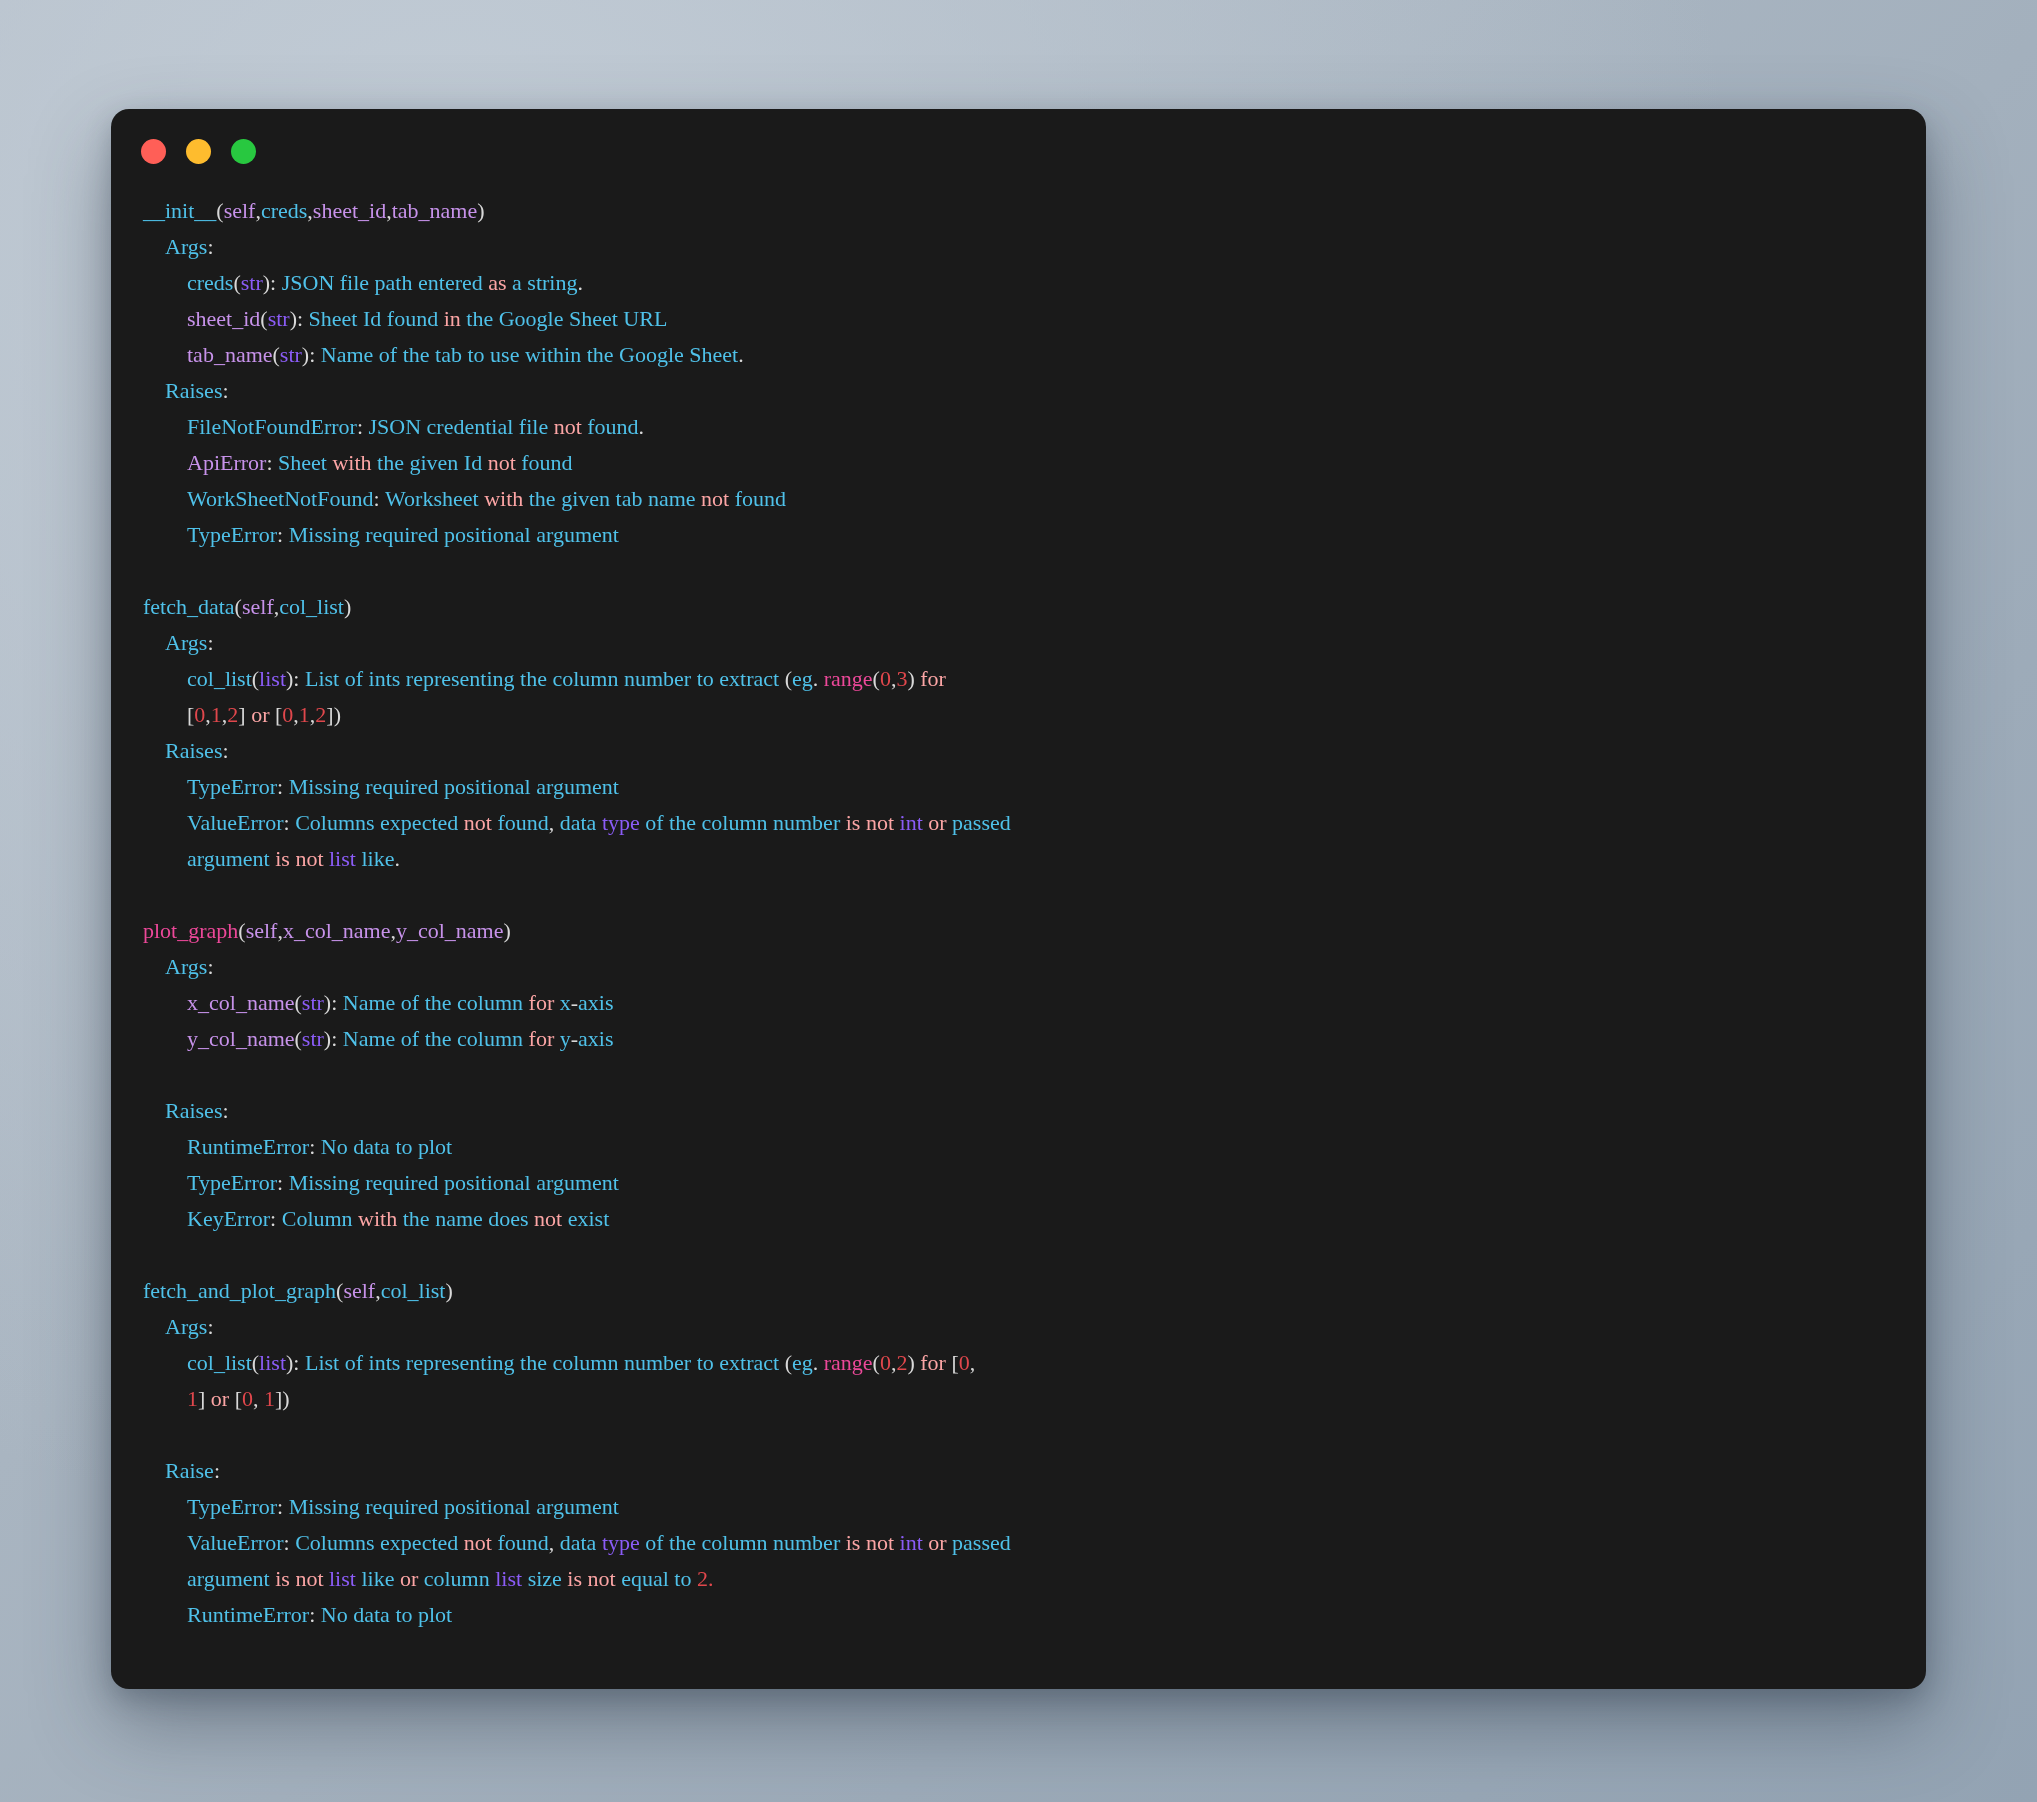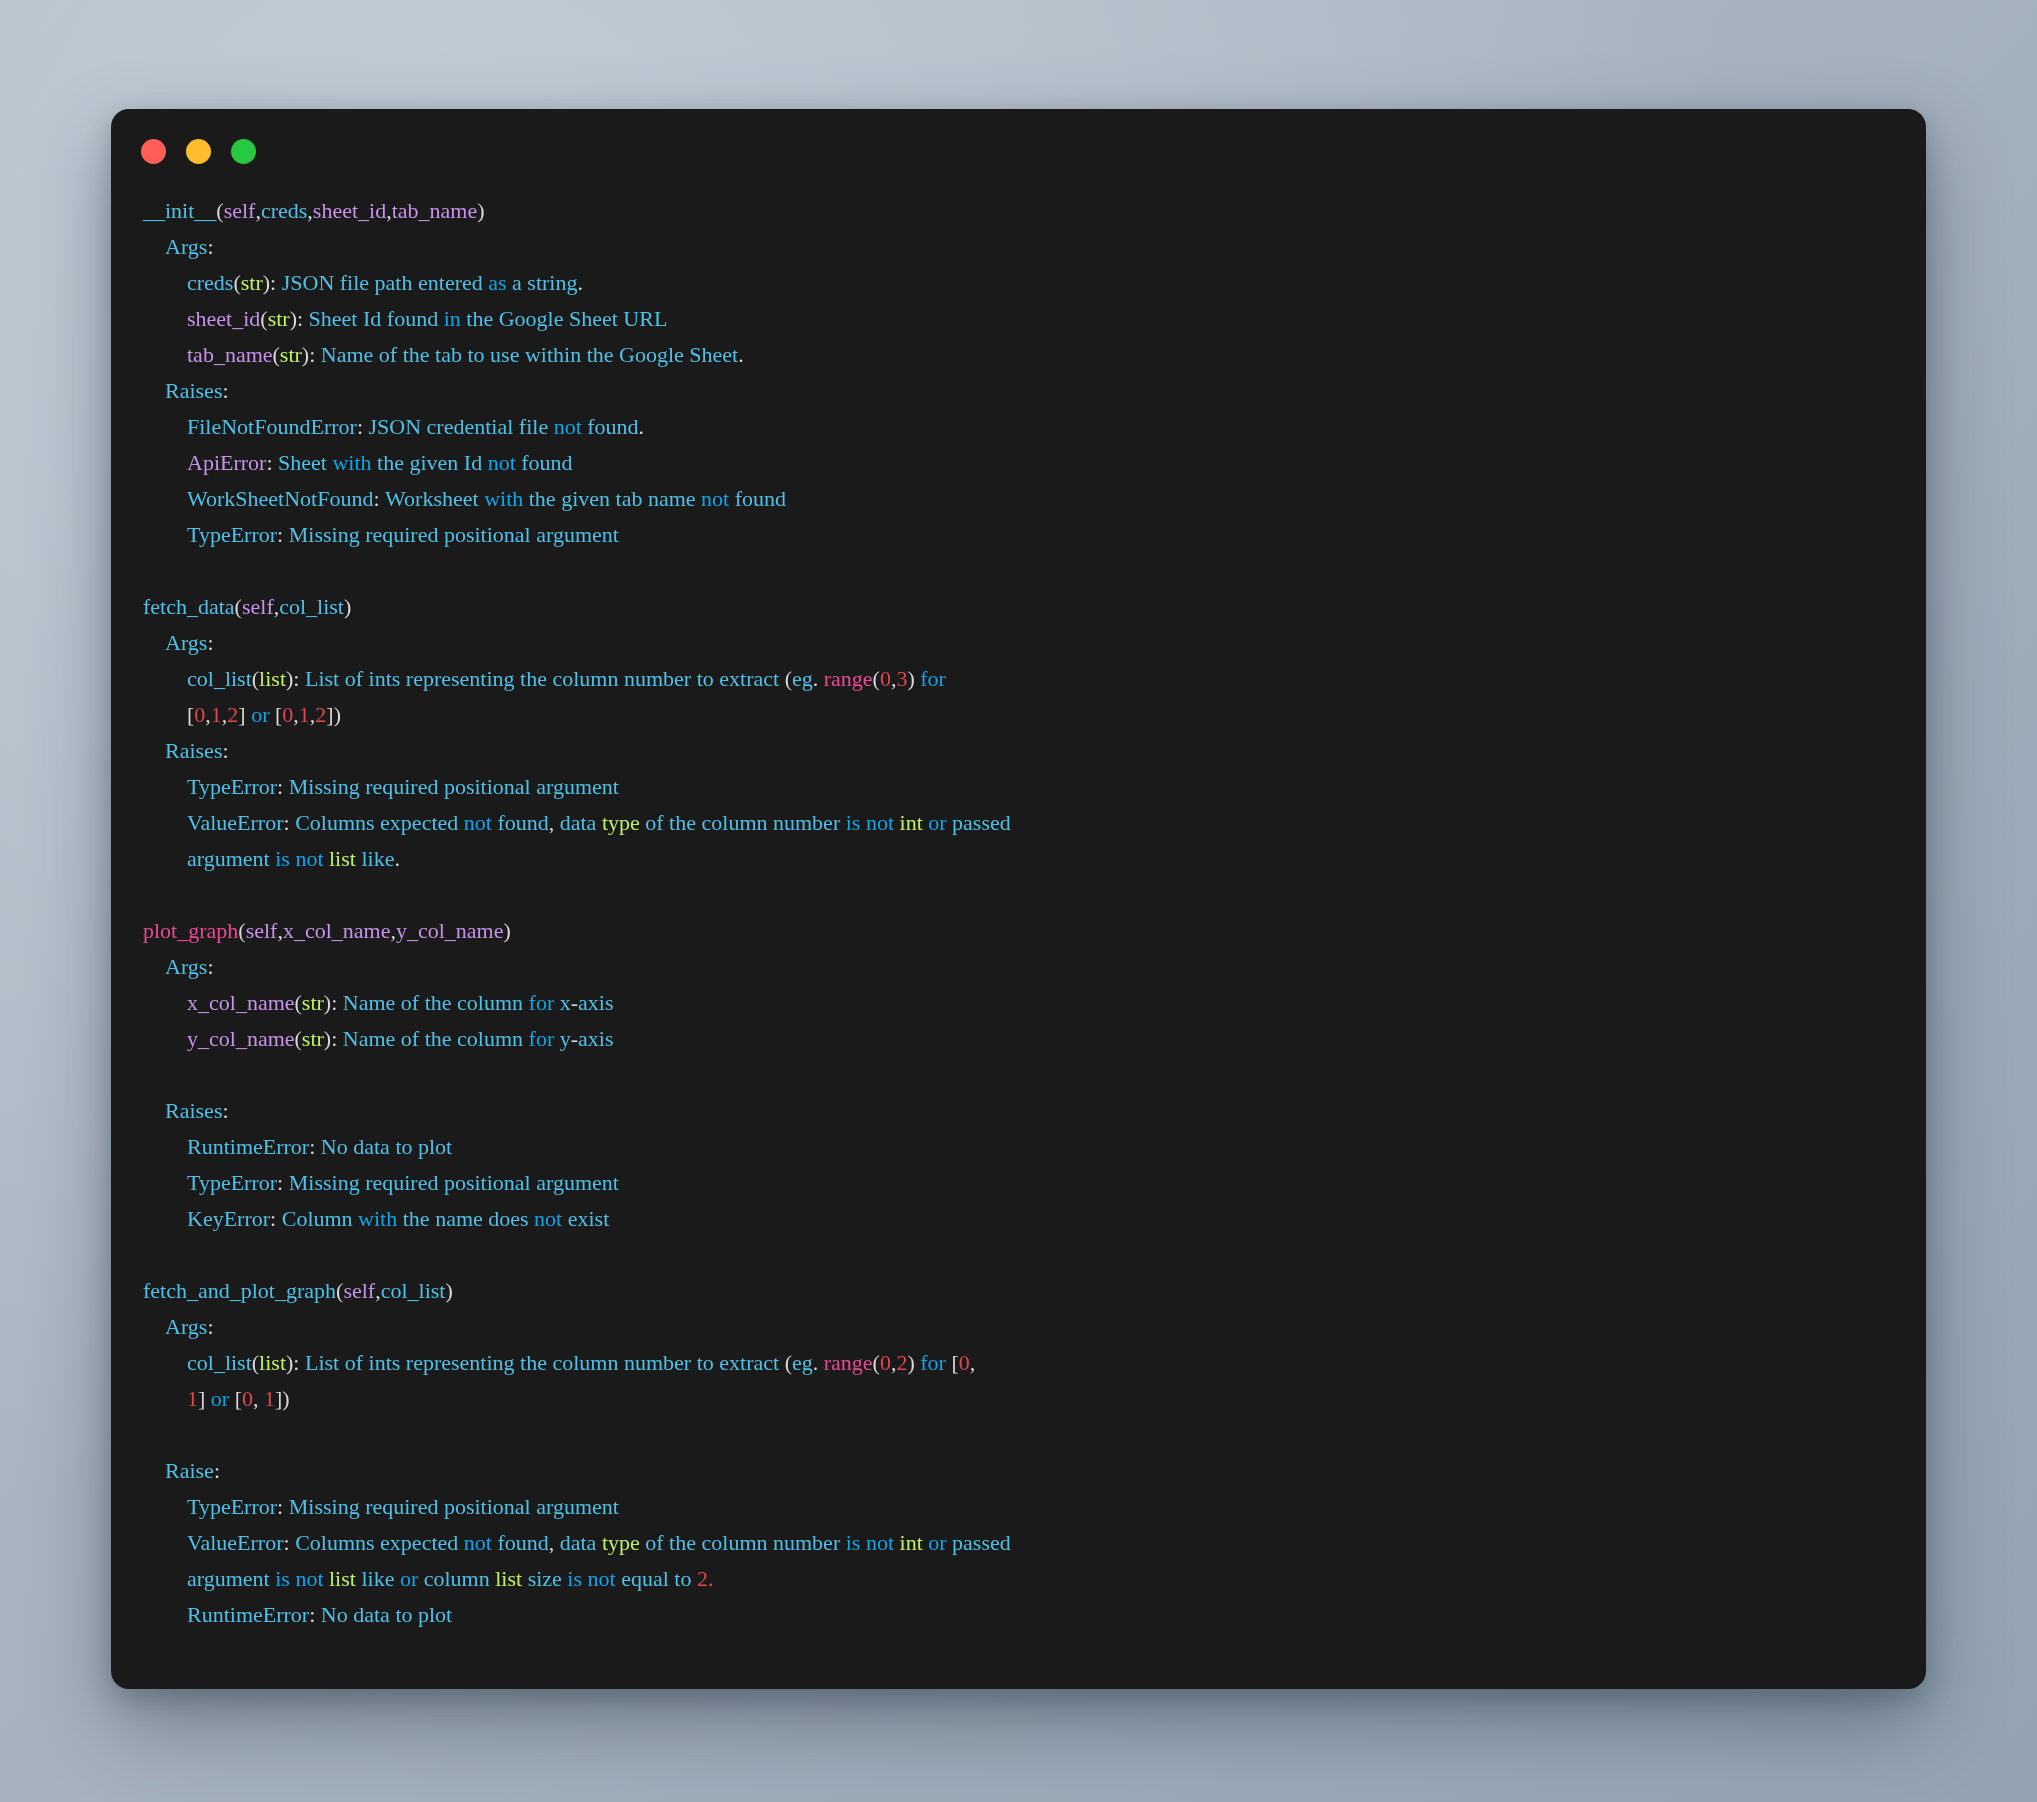--- a/index.html
+++ b/index.html
@@ -58,22 +58,22 @@
     line-height: 36px;
     white-space: pre;
     letter-spacing: 0px;
     color: #5ab8e0;
   }
 
   .line { height: 36px; }
   .blank { height: 36px; }  
   .fn    { color: #ec4899; }  
   .self  { color: #c792ea; }  
-  .kw    { color: #0ea5e9; margin-top: 40px; }  
-  .bi    { color: #bef264; }  
+  .kw    { color: #fca5a5; margin-top: 40px; }  
+  .bi    { color: #8b5cf6; }  
   .num   { color: #e0474c; }  
   .punct { color: #d8d8d8; }  
   .txt   { color: #4fc1e9; }
 </style>
 </head>
 <body>
 
 <div id="window">
 
   <div id="titlebar">

